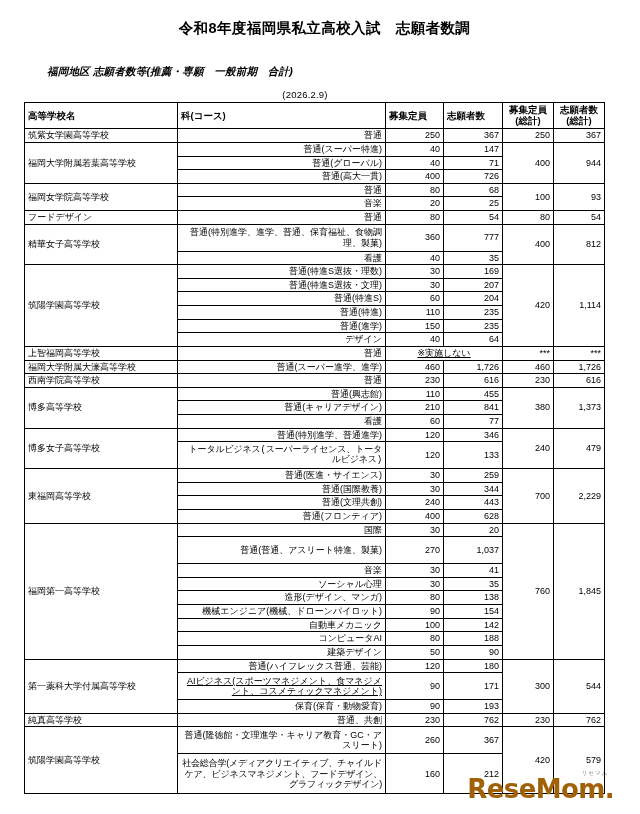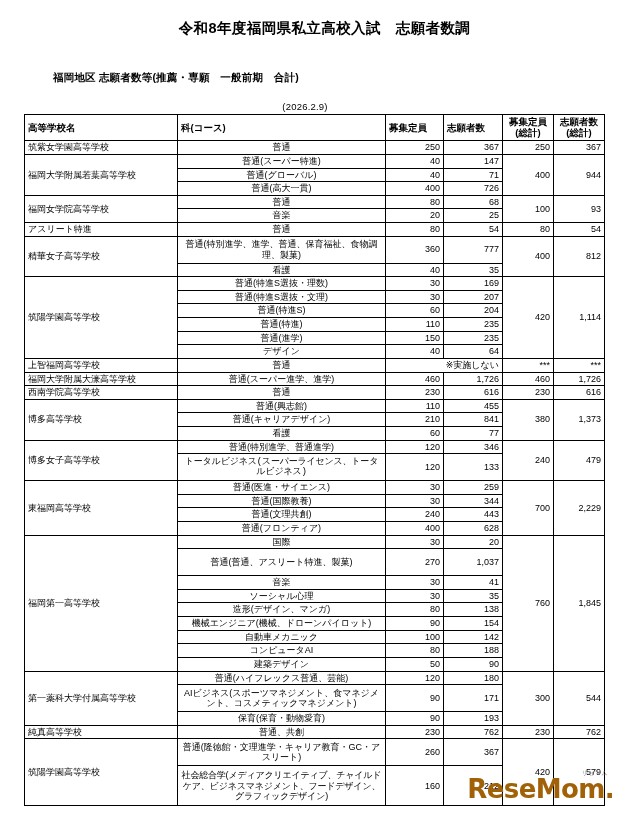--- a/index.html
+++ b/index.html
@@ -27,24 +27,25 @@
     font-weight: bold;
     letter-spacing: 0.4px;
     margin: 0;
     padding-top: 20px;
     line-height: 1.2;
     padding-left: 9px;
   }
   .subtitle {
     font-size: 10.5px;
     font-weight: bold;
-    margin: 12px;
+    margin: 6px;
     padding-left: 41px;
     padding-top: 22px;
     letter-spacing: 0.2px;
+    font-style: italic;
   }
   .asof {
     font-size: 9.5px;
     text-align: center;
     padding-right: 30px;
     padding-top: 4px;
     padding-bottom: 2px;
     letter-spacing: 0.2px;
   }
   .table-wrap {
@@ -81,29 +82,30 @@
   }
   .colgroup-sep {
     border-left: 1.6px solid #000 !important;
   }
   td.school {
     font-size: 9.5px;
     text-align: left;
     vertical-align: middle;
   }
   td.course {
-    text-align: center;
+    text-align: right;
   }
   td.total {
     text-align: right;
     vertical-align: middle;
   }
   td.note {
-    text-align: right;
+    text-align: center;
     padding-left: 3px;
+    text-decoration: underline;
   }
   .th-two {
     display: block;
     text-align: center;
     line-height: 1.1;
   }
   .row-div-strong {
     border-top: 1.6px solid #000 !important;
   }
   .narrow {
@@ -205,21 +207,21 @@
             <td class="num row-div-strong">68</td>
             <td class="total colgroup-sep row-div-strong" rowspan="2">100</td>
             <td class="total row-div-strong" rowspan="2">93</td>
           </tr>
           <tr>
             <td class="course">音楽</td>
             <td class="num">20</td>
             <td class="num">25</td>
           </tr>
           <tr>
-            <td class="school row-div-strong" rowspan="1">アスリート特進</td>
+            <td class="school row-div-strong" rowspan="1">フードデザイン</td>
             <td class="course row-div-strong">普通</td>
             <td class="num row-div-strong">80</td>
             <td class="num row-div-strong">54</td>
             <td class="total colgroup-sep row-div-strong" rowspan="1">80</td>
             <td class="total row-div-strong" rowspan="1">54</td>
           </tr>
           <tr>
             <td class="school row-div-strong" rowspan="2">精華女子高等学校</td>
             <td class="course row-div-strong" style="height: 27px;">普通(特別進学、進学、普通、保育福祉、食物調理、製菓)</td>
             <td class="num row-div-strong">360</td>
@@ -392,21 +394,21 @@
           </tr>
           <tr>
             <td class="school row-div-strong" rowspan="3">第一薬科大学付属高等学校</td>
             <td class="course row-div-strong">普通(ハイフレックス普通、芸能)</td>
             <td class="num row-div-strong">120</td>
             <td class="num row-div-strong">180</td>
             <td class="total colgroup-sep row-div-strong" rowspan="3">300</td>
             <td class="total row-div-strong" rowspan="3">544</td>
           </tr>
           <tr>
-            <td class="course" style="height: 27px;">AIビジネス(スポーツマネジメント、食マネジメント、コスメティックマネジメント)</td>
+            <td class="course" style="height: 27px; text-decoration: underline;">AIビジネス(スポーツマネジメント、食マネジメント、コスメティックマネジメント)</td>
             <td class="num">90</td>
             <td class="num">171</td>
           </tr>
           <tr>
             <td class="course">保育(保育・動物愛育)</td>
             <td class="num">90</td>
             <td class="num">193</td>
           </tr>
           <tr>
             <td class="school row-div-strong" rowspan="1">純真高等学校</td>

